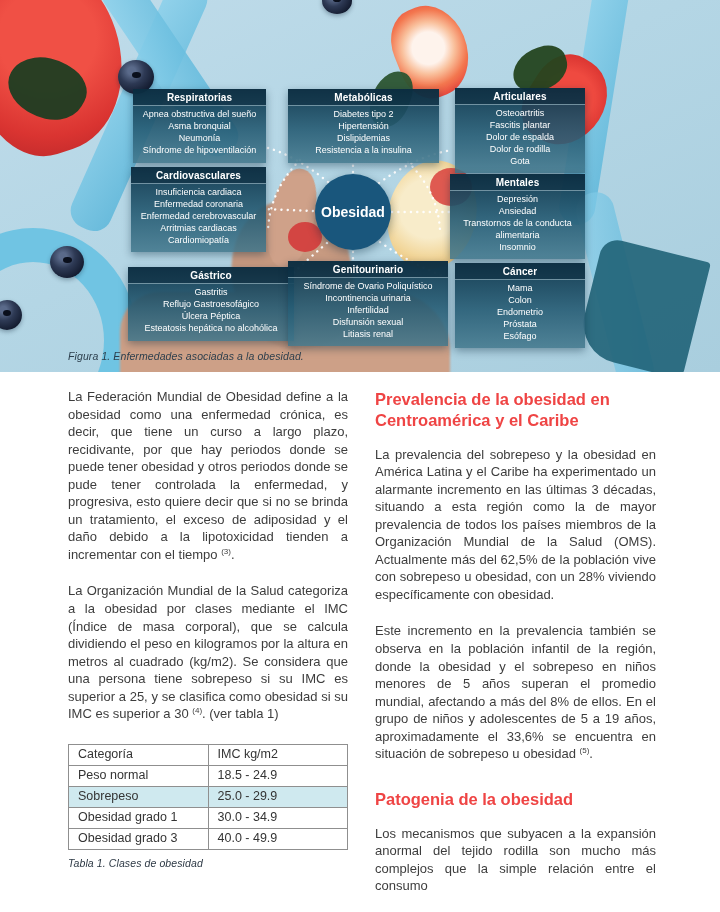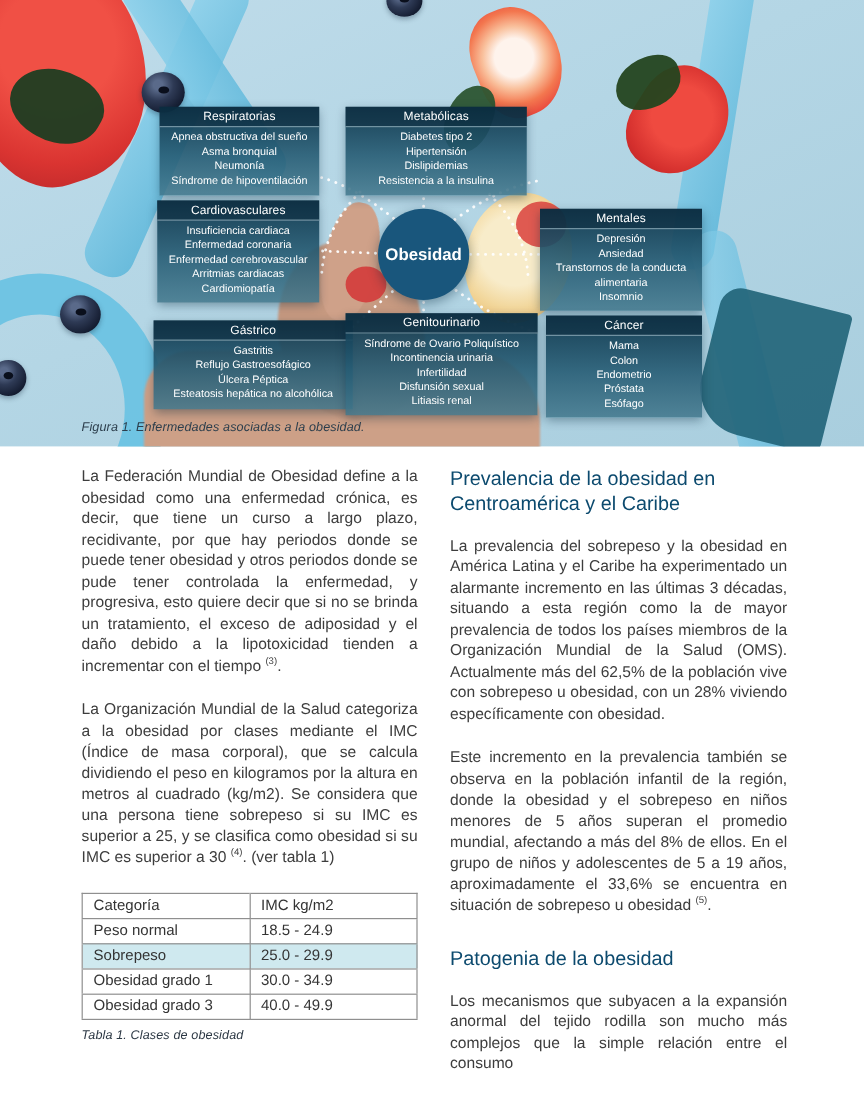--- a/index.html
+++ b/index.html
@@ -33,21 +33,21 @@
   }
 
   .svg-overlay { position:absolute; left:0; top:0; z-index:3; pointer-events:none; }
 
   .dbox {
     position:absolute; z-index:4; color:#ffffff; text-align:center;
     background:linear-gradient(180deg, rgba(14,54,76,.94) 0%, rgba(38,92,116,.90) 55%, rgba(64,118,139,.86) 100%);
     box-shadow:0 3px 8px rgba(0,35,55,.38);
   }
   .dbox-title {
-    font-weight:normal; font-size:10px; padding:3px 4px 2px;
+    font-weight:bold; font-size:10px; padding:3px 4px 2px;
     border-bottom:1px solid rgba(190,220,232,.55);
     background:rgba(6,34,52,.45); letter-spacing:.1px;
   }
   .dbox-items { padding:3px 3px 6px; font-size:9px; line-height:1.32; }
   .dbox-items div { padding:0 1px; }
 
   .center-circle {
     position:absolute; z-index:4; left:315px; top:174px; width:76px; height:76px;
     border-radius:50%; background:#19567c; display:flex; align-items:center; justify-content:center;
     box-shadow:0 3px 10px rgba(0,35,55,.4);
@@ -66,21 +66,21 @@
   .col-left  { width:280px; flex:0 0 280px; }
   .col-right { width:281px; flex:0 0 281px; }
 
   .body-p {
     font-size:13px; line-height:1.35; text-align:justify; color:#3d3d3d;
     margin-bottom:19px;
   }
   .body-p sup { font-size:8px; color:#3d3d3d; }
 
   .sec-heading {
-    color:#0c4a6e; font-weight:normal; font-size:16.5px; line-height:1.26;
+    color:#ef4444; font-weight:bold; font-size:16.5px; line-height:1.26;
     margin:1px 0 15px;
   }
   .sec-heading.second { margin-top:26px; }
 
   table.imc {
     width:100%; border-collapse:collapse; margin-top:21px;
     font-size:12.5px; color:#343434;
     border:1px solid #8f8f8f;
   }
   table.imc td {
@@ -156,20 +156,30 @@
   <div class="dbox" style="left:288px; top:89px; width:151px;">
     <div class="dbox-title">Metabólicas</div>
     <div class="dbox-items">
       <div>Diabetes tipo 2</div>
       <div>Hipertensión</div>
       <div>Dislipidemias</div>
       <div>Resistencia a la insulina</div>
     </div>
   </div>
 
+  <div class="dbox" style="left:455px; top:88px; width:130px;">
+    <div class="dbox-title">Articulares</div>
+    <div class="dbox-items">
+      <div>Osteoartritis</div>
+      <div>Fascitis plantar</div>
+      <div>Dolor de espalda</div>
+      <div>Dolor de rodilla</div>
+      <div>Gota</div>
+    </div>
+  </div>
 
   <div class="dbox" style="left:131px; top:167px; width:135px;">
     <div class="dbox-title">Cardiovasculares</div>
     <div class="dbox-items">
       <div>Insuficiencia cardiaca</div>
       <div>Enfermedad coronaria</div>
       <div>Enfermedad cerebrovascular</div>
       <div>Arritmias cardiacas</div>
       <div>Cardiomiopatía</div>
     </div>

